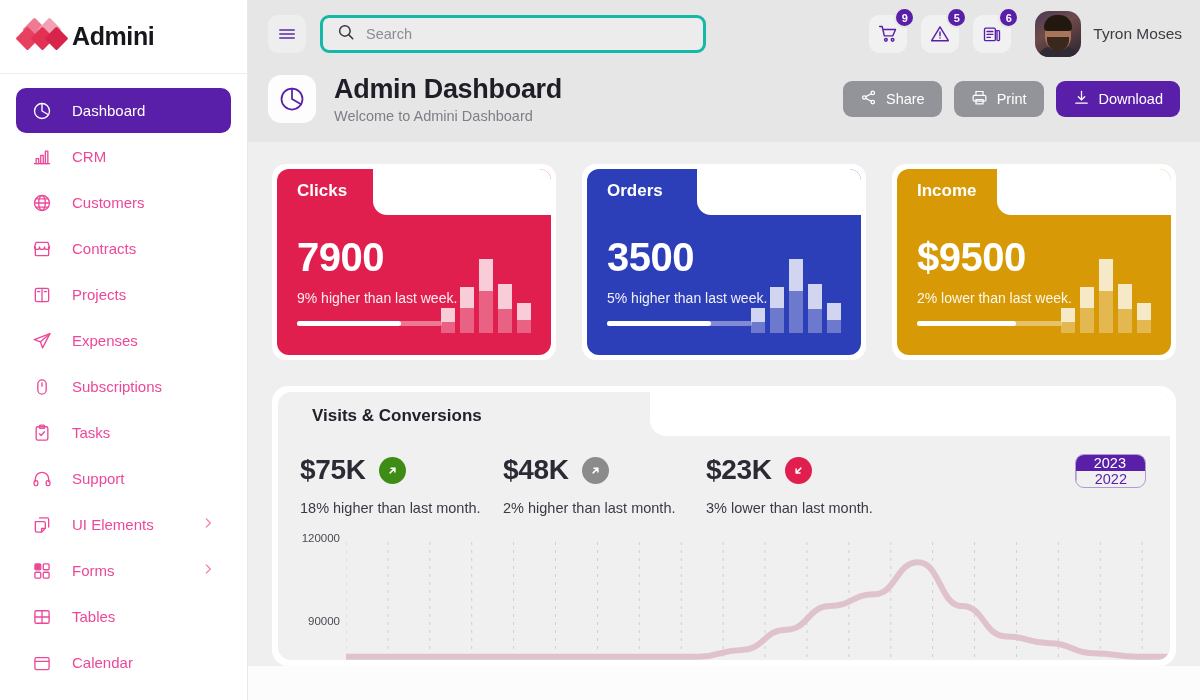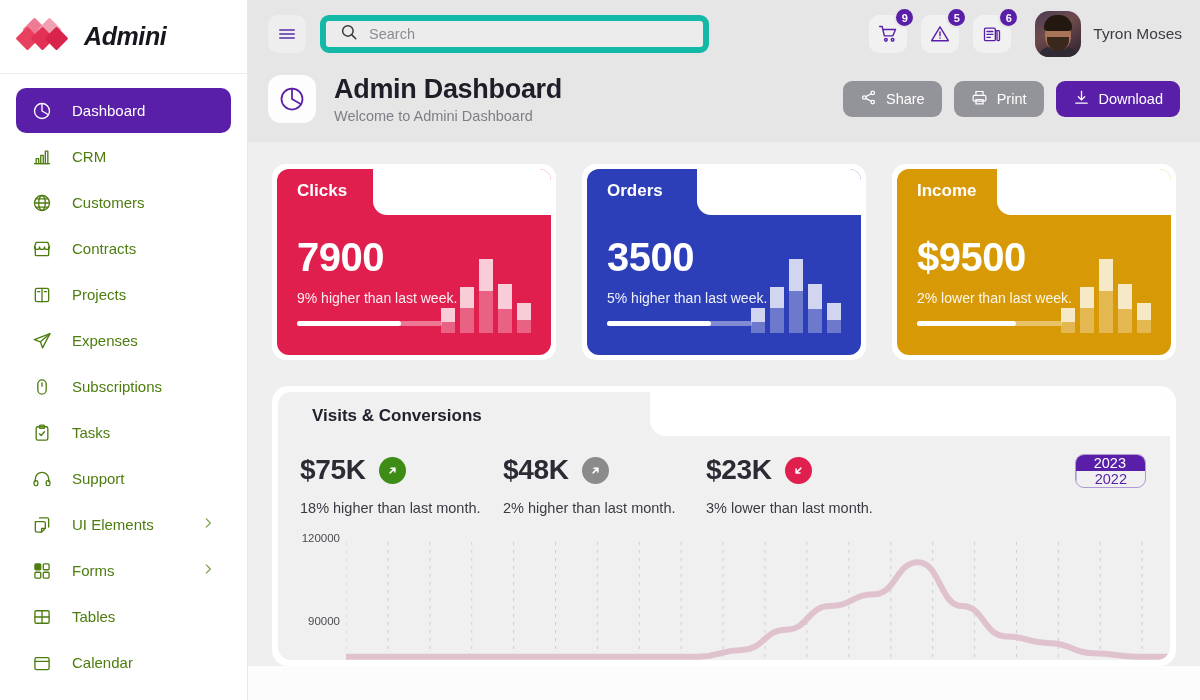--- a/index.html
+++ b/index.html
@@ -14,35 +14,34 @@
   
   .sidebar {
     width: 248px; height: 700px;
     background: #ffffff;
     border-right: 1px solid #e9e9ec;
     flex: 0 0 248px;
     position: relative;
   }
   .brand {
     height: 74px;
-    display: flex; align-items: center; gap: 12px;
+    display: flex; align-items: center; 
     padding: 0 16px;
     border-bottom: 1px solid #ededf0;
-    font-style: italic;
   }
   .brand-mark { width: 56px; height: 40px; position: relative; flex: 0 0 56px; }
   .brand-name {
     font-size: 25px; font-weight: 700; color: #16161d; letter-spacing: -0.4px;
   }
   .nav { padding: 14px 16px 0 16px; }
   .nav-item {
     display: flex; align-items: center; gap: 20px;
     height: 45px; padding: 0 16px;
     border-radius: 10px;
-    color: #4d7c0f; font-size: 15px;
+    color: #ec4899; font-size: 15px;
     margin-bottom: 1px;
     cursor: pointer;
     position: relative;
   }
   .nav-item.active { background: #5a1fa8; color: #ffffff; }
   .nav-ico { width: 20px; height: 20px; flex: 0 0 20px; display:block; }
   .nav-label { flex: 1 1 auto; }
   .nav-caret { width: 14px; height: 14px; opacity: .75; }
 
   
@@ -55,21 +54,21 @@
     padding: 0 18px 0 20px;
   }
   .hamb {
     width: 38px; height: 38px; border-radius: 10px; background: #eeeeef;
     display: flex; align-items: center; justify-content: center; cursor: pointer;
     flex: 0 0 38px;
   }
   .hamb span { display:block; width:16px; height:2px; background:#7c5cb8; margin:2px 0; border-radius:2px; }
   .search {
     flex: 1 1 auto; max-width: 535px; height: 38px;
-    background: #ececec; border: 6px solid #14b8a6; border-radius: 9px;
+    background: #ececec; border: 3px solid #14b8a6; border-radius: 9px;
     display: flex; align-items: center; gap: 11px; padding: 0 14px;
   }
   .search input {
     border: 0; outline: 0; background: transparent; font-size: 14.5px;
     color: #4b4b52; width: 100%; font-family: inherit;
   }
   .search input::placeholder { color: #8b8b93; }
   .spacer { flex: 1 1 auto; }
   .notif-group { display: flex; align-items: center; gap: 14px; }
   .notif {

